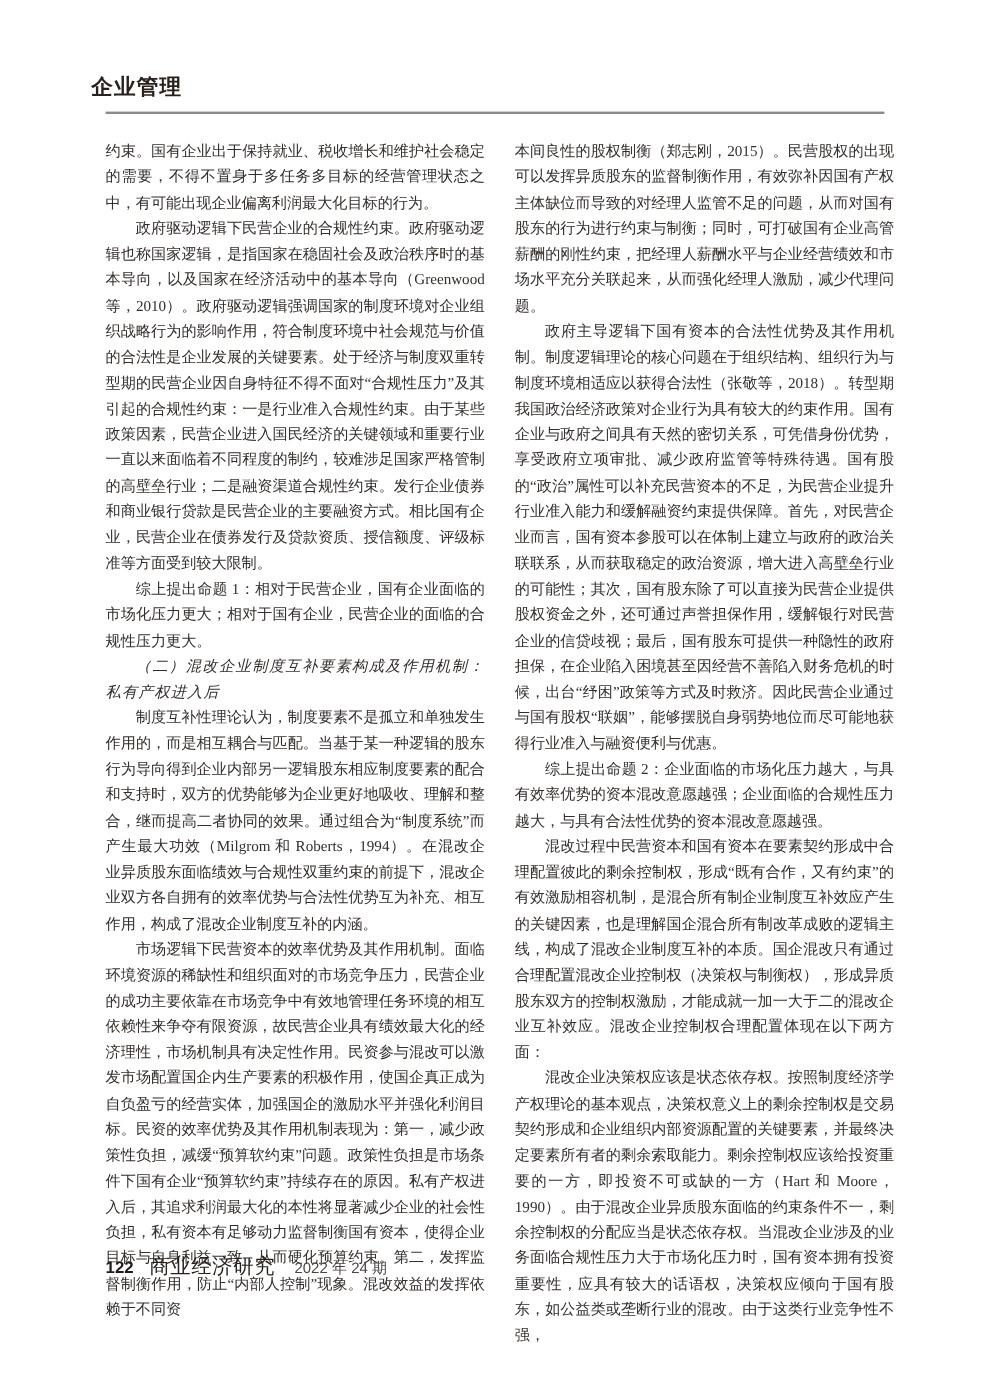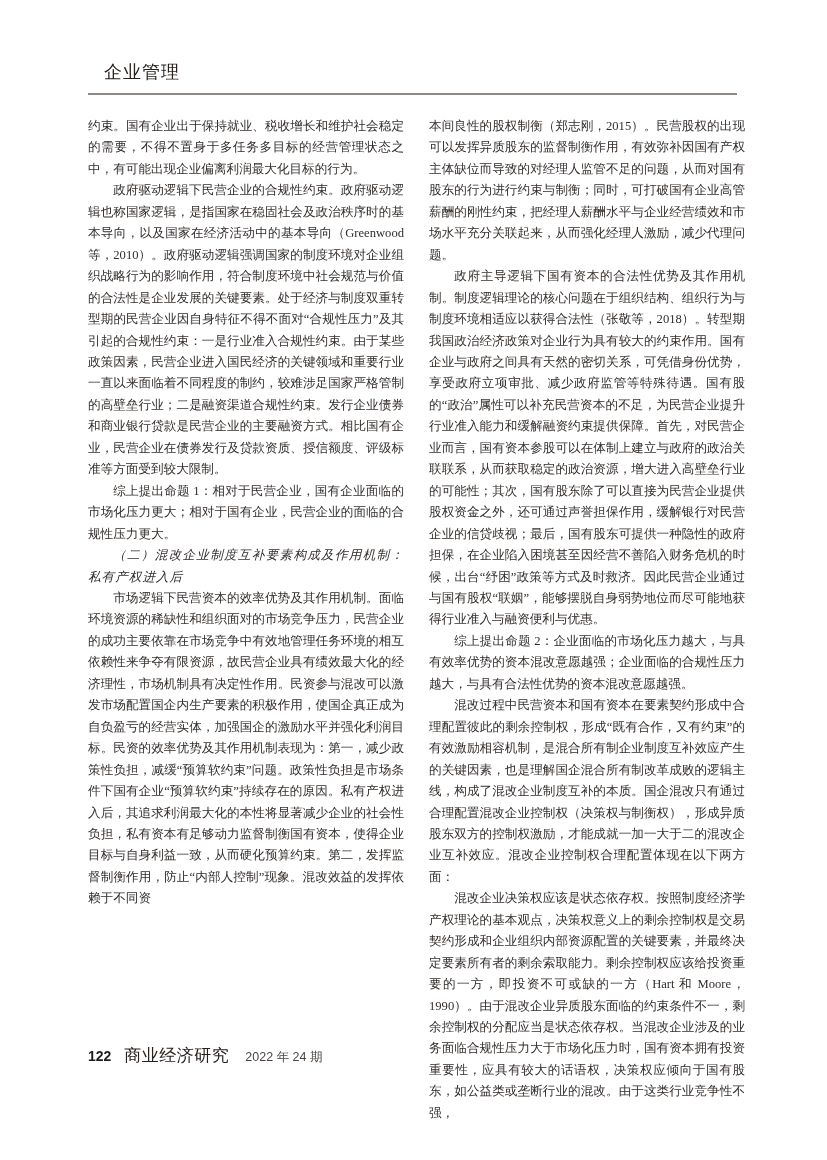--- a/index.html
+++ b/index.html
@@ -11,24 +11,24 @@
     position: relative;
     width: 827px;
     height: 1160px;
     background: #ffffff;
     overflow: hidden;
     font-family: "Liberation Serif", "DejaVu Serif", serif;
     color: #332e2b;
   }
   .section-header {
     position: absolute;
-    left: 104px;
+    left: 76px;
     top: 60px;
     font-family: "Liberation Sans", "DejaVu Sans", sans-serif;
-    font-weight: normal;
+    font-weight: bold;
     font-size: 18px;
     letter-spacing: 1px;
     color: #27201c;
   }
   .header-rule {
     position: absolute;
     left: 88px;
     top: 93px;
     width: 649px;
     height: 2px;
@@ -95,20 +95,21 @@
 
   <div class="header-rule"></div>
 
   <div class="columns">
 
     <div class="column">
       <p class="no-indent">约束。国有企业出于保持就业、税收增长和维护社会稳定的需要，不得不置身于多任务多目标的经营管理状态之中，有可能出现企业偏离利润最大化目标的行为。</p>
       <p>政府驱动逻辑下民营企业的合规性约束。政府驱动逻辑也称国家逻辑，是指国家在稳固社会及政治秩序时的基本导向，以及国家在经济活动中的基本导向（Greenwood 等，2010）。政府驱动逻辑强调国家的制度环境对企业组织战略行为的影响作用，符合制度环境中社会规范与价值的合法性是企业发展的关键要素。处于经济与制度双重转型期的民营企业因自身特征不得不面对“合规性压力”及其引起的合规性约束：一是行业准入合规性约束。由于某些政策因素，民营企业进入国民经济的关键领域和重要行业一直以来面临着不同程度的制约，较难涉足国家严格管制的高壁垒行业；二是融资渠道合规性约束。发行企业债券和商业银行贷款是民营企业的主要融资方式。相比国有企业，民营企业在债券发行及贷款资质、授信额度、评级标准等方面受到较大限制。</p>
       <p>综上提出命题 1：相对于民营企业，国有企业面临的市场化压力更大；相对于国有企业，民营企业的面临的合规性压力更大。</p>
       <p class="kai">（二）混改企业制度互补要素构成及作用机制：私有产权进入后</p>
+      <p>制度互补性理论认为，制度要素不是孤立和单独发生作用的，而是相互耦合与匹配。当基于某一种逻辑的股东行为导向得到企业内部另一逻辑股东相应制度要素的配合和支持时，双方的优势能够为企业更好地吸收、理解和整合，继而提高二者协同的效果。通过组合为“制度系统”而产生最大功效（Milgrom 和 Roberts，1994）。在混改企业异质股东面临绩效与合规性双重约束的前提下，混改企业双方各自拥有的效率优势与合法性优势互为补充、相互作用，构成了混改企业制度互补的内涵。</p>
       <p>市场逻辑下民营资本的效率优势及其作用机制。面临环境资源的稀缺性和组织面对的市场竞争压力，民营企业的成功主要依靠在市场竞争中有效地管理任务环境的相互依赖性来争夺有限资源，故民营企业具有绩效最大化的经济理性，市场机制具有决定性作用。民资参与混改可以激发市场配置国企内生产要素的积极作用，使国企真正成为自负盈亏的经营实体，加强国企的激励水平并强化利润目标。民资的效率优势及其作用机制表现为：第一，减少政策性负担，减缓“预算软约束”问题。政策性负担是市场条件下国有企业“预算软约束”持续存在的原因。私有产权进入后，其追求利润最大化的本性将显著减少企业的社会性负担，私有资本有足够动力监督制衡国有资本，使得企业目标与自身利益一致，从而硬化预算约束。第二，发挥监督制衡作用，防止“内部人控制”现象。混改效益的发挥依赖于不同资</p>
     </div>
 
     <div class="column">
       <p class="no-indent">本间良性的股权制衡（郑志刚，2015）。民营股权的出现可以发挥异质股东的监督制衡作用，有效弥补因国有产权主体缺位而导致的对经理人监管不足的问题，从而对国有股东的行为进行约束与制衡；同时，可打破国有企业高管薪酬的刚性约束，把经理人薪酬水平与企业经营绩效和市场水平充分关联起来，从而强化经理人激励，减少代理问题。</p>
       <p>政府主导逻辑下国有资本的合法性优势及其作用机制。制度逻辑理论的核心问题在于组织结构、组织行为与制度环境相适应以获得合法性（张敬等，2018）。转型期我国政治经济政策对企业行为具有较大的约束作用。国有企业与政府之间具有天然的密切关系，可凭借身份优势，享受政府立项审批、减少政府监管等特殊待遇。国有股的“政治”属性可以补充民营资本的不足，为民营企业提升行业准入能力和缓解融资约束提供保障。首先，对民营企业而言，国有资本参股可以在体制上建立与政府的政治关联联系，从而获取稳定的政治资源，增大进入高壁垒行业的可能性；其次，国有股东除了可以直接为民营企业提供股权资金之外，还可通过声誉担保作用，缓解银行对民营企业的信贷歧视；最后，国有股东可提供一种隐性的政府担保，在企业陷入困境甚至因经营不善陷入财务危机的时候，出台“纾困”政策等方式及时救济。因此民营企业通过与国有股权“联姻”，能够摆脱自身弱势地位而尽可能地获得行业准入与融资便利与优惠。</p>
       <p>综上提出命题 2：企业面临的市场化压力越大，与具有效率优势的资本混改意愿越强；企业面临的合规性压力越大，与具有合法性优势的资本混改意愿越强。</p>
       <p>混改过程中民营资本和国有资本在要素契约形成中合理配置彼此的剩余控制权，形成“既有合作，又有约束”的有效激励相容机制，是混合所有制企业制度互补效应产生的关键因素，也是理解国企混合所有制改革成败的逻辑主线，构成了混改企业制度互补的本质。国企混改只有通过合理配置混改企业控制权（决策权与制衡权），形成异质股东双方的控制权激励，才能成就一加一大于二的混改企业互补效应。混改企业控制权合理配置体现在以下两方面：</p>
       <p>混改企业决策权应该是状态依存权。按照制度经济学产权理论的基本观点，决策权意义上的剩余控制权是交易契约形成和企业组织内部资源配置的关键要素，并最终决定要素所有者的剩余索取能力。剩余控制权应该给投资重要的一方，即投资不可或缺的一方（Hart 和 Moore，1990）。由于混改企业异质股东面临的约束条件不一，剩余控制权的分配应当是状态依存权。当混改企业涉及的业务面临合规性压力大于市场化压力时，国有资本拥有投资重要性，应具有较大的话语权，决策权应倾向于国有股东，如公益类或垄断行业的混改。由于这类行业竞争性不强，</p>
     </div>

